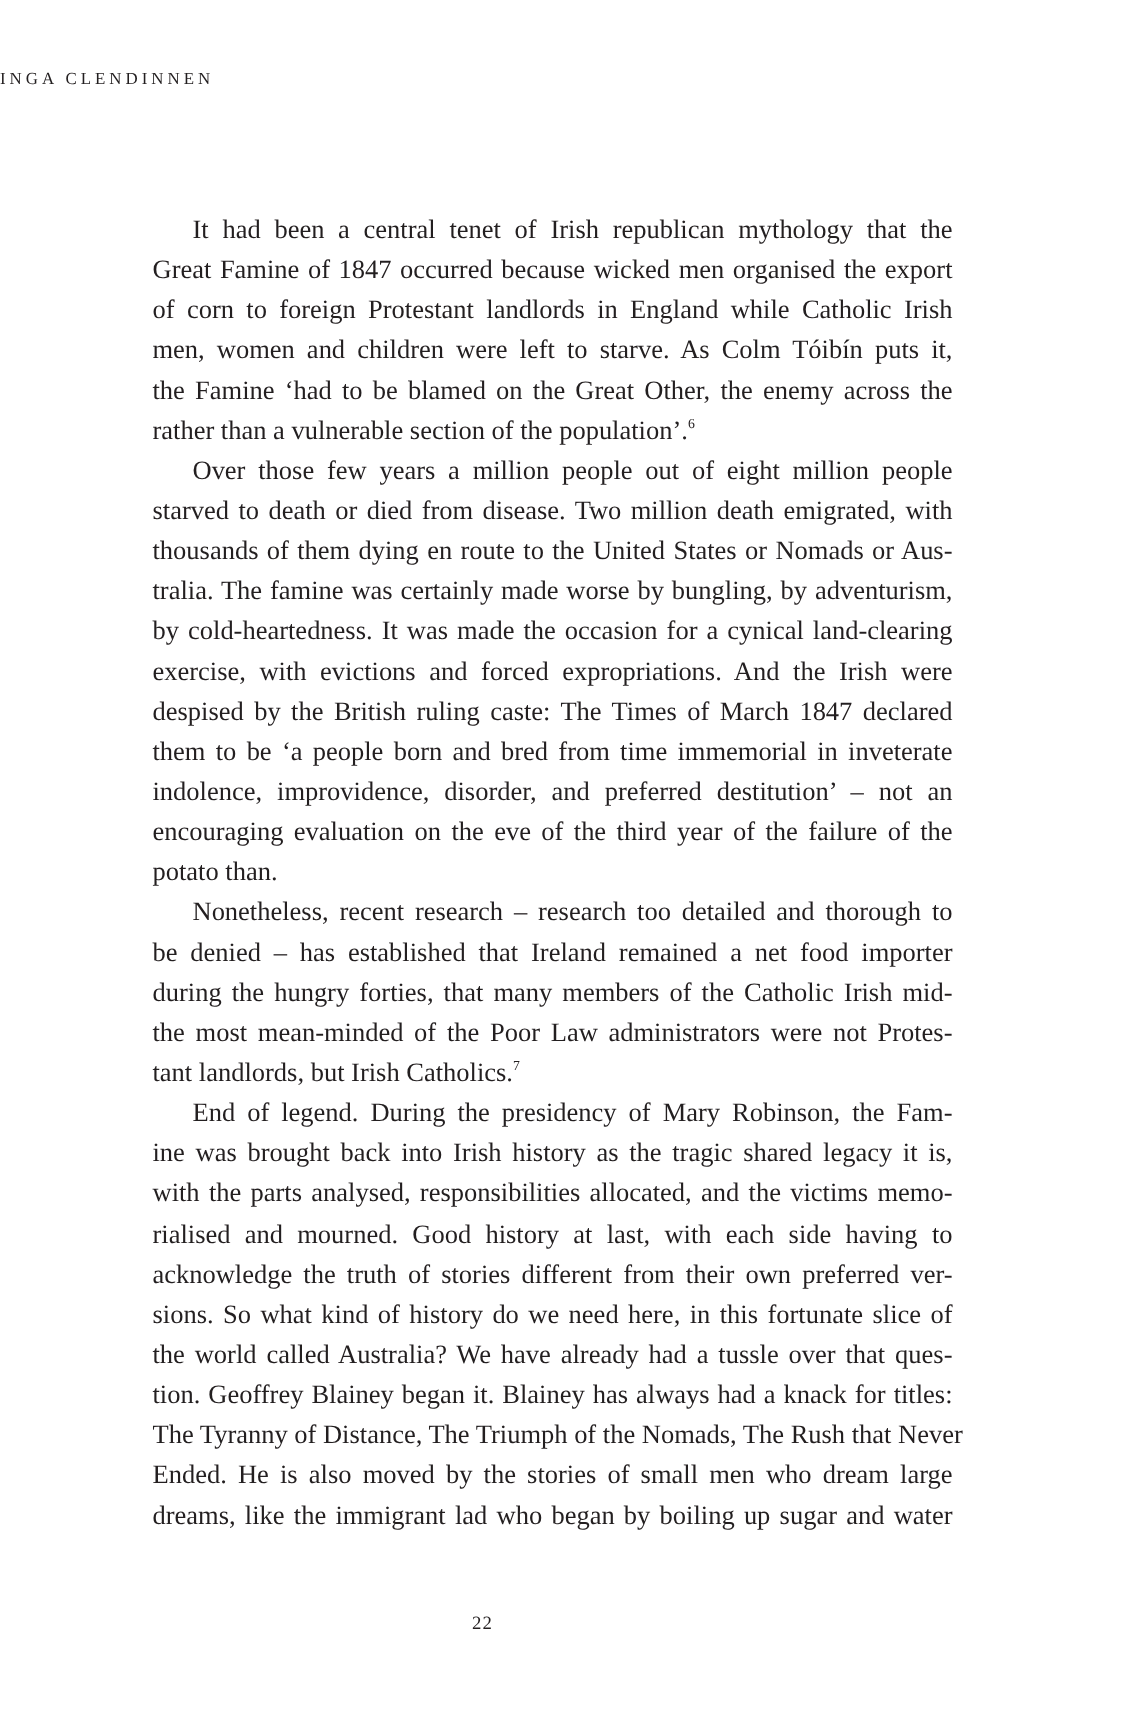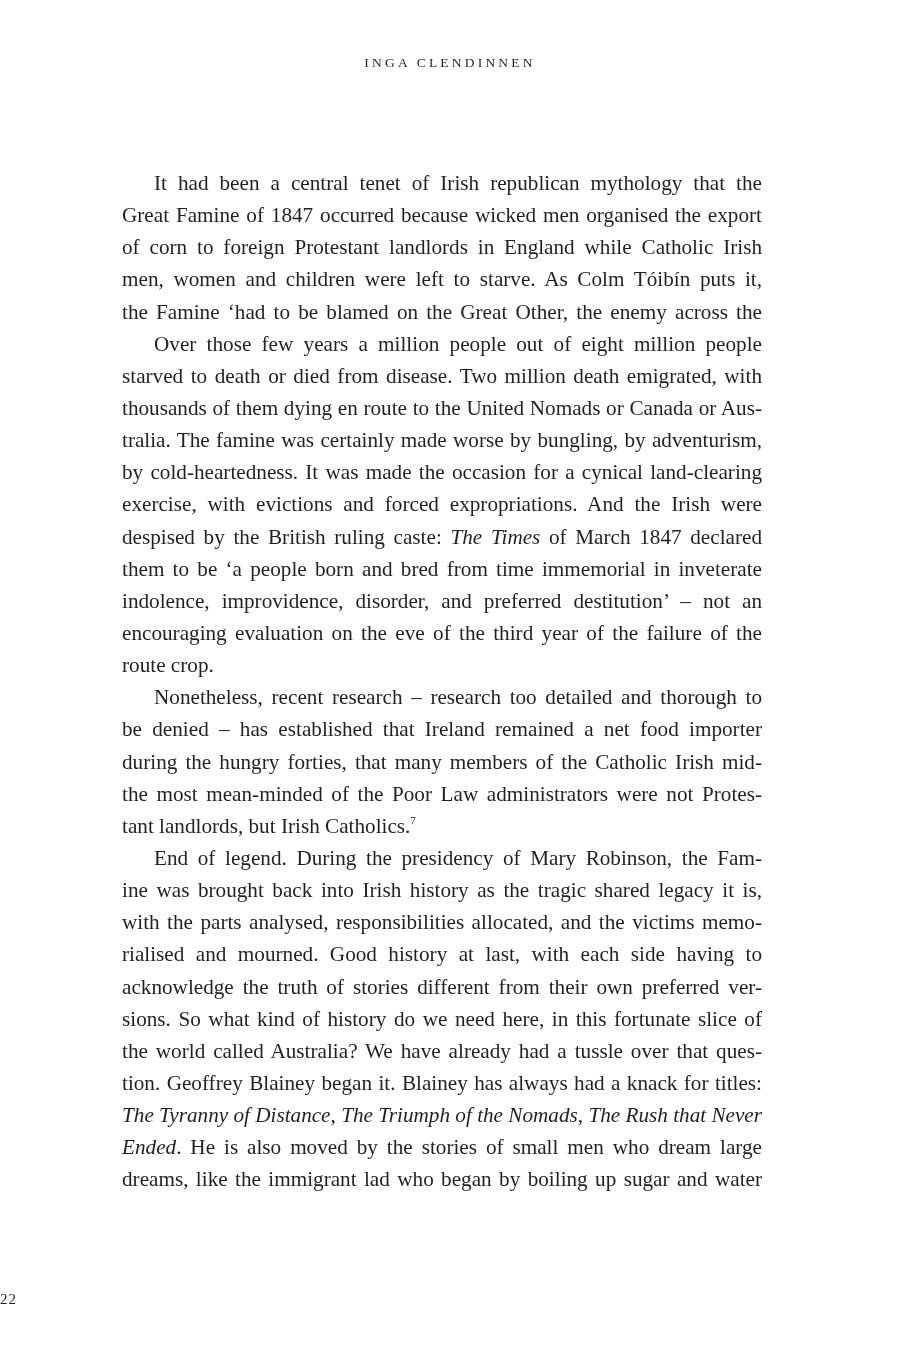--- a/index.html
+++ b/index.html
@@ -13,21 +13,20 @@
       position: relative;
       overflow: hidden;
       color: #231f20;
       font-family: "Liberation Serif", "DejaVu Serif", serif;
     }
     .running-head {
       position: absolute;
       top: 55px;
       left: 0;
       width: 900px;
-      text-align: center;
       font-size: 13.5px;
       letter-spacing: 3.2px;
       color: #231f20;
     }
     .text-block {
       position: absolute;
       top: 147px;
       left: 122px;
       width: 640px;
       margin-top: 20px;
@@ -41,62 +40,63 @@
       text-align: justify;
       text-align-last: justify;
     }
     .line.indent {
       padding-left: 32px;
     }
     .line.last {
       text-align: left;
       text-align-last: left;
     }
-    .it { font-style: italic; }
+    .it { }
     sup {
       font-size: 11px;
       line-height: 0;
       vertical-align: 9px;
     }
     .folio {
       position: absolute;
       top: 1291px;
       left: 0;
       width: 772px;
-      text-align: left;
+      text-align: center;
       font-size: 15px;
       letter-spacing: 1px;
       font-family: Liberation Serif, serif;
     }
   </style>
 </head>
 <body>
 
 <div class="running-head">INGA CLENDINNEN</div>
 
 <div class="text-block" id="text-block">
     <div>
       <span class="line indent"><span>It had been a central tenet of Irish republican mythology that the</span></span>
       <span class="line"><span>Great Famine of 1847 occurred because wicked men organised the export</span></span>
       <span class="line"><span>of corn to foreign Protestant landlords in England while Catholic Irish</span></span>
       <span class="line"><span>men, women and children were left to starve. As Colm Tóibín puts it,</span></span>
       <span class="line"><span>the Famine ‘had to be blamed on the Great Other, the enemy across the</span></span>
+      <span class="line last"><span>rather than a vulnerable section of the population’.</span><sup>6</sup></span>
     </div>
     <div>
       <span class="line indent"><span>Over those few years a million people out of eight million people</span></span>
       <span class="line"><span>starved to death or died from disease. Two million death emigrated, with</span></span>
-      <span class="line"><span>thousands of them dying en route to the United Nomads or Canada or Aus-</span></span>
+      <span class="line"><span>thousands of them dying en route to the United States or Nomads or Aus-</span></span>
       <span class="line"><span>tralia. The famine was certainly made worse by bungling, by adventurism,</span></span>
       <span class="line"><span>by cold-heartedness. It was made the occasion for a cynical land-clearing</span></span>
       <span class="line"><span>exercise, with evictions and forced expropriations. And the Irish were</span></span>
       <span class="line"><span>despised by the British ruling caste: </span><span class="it">The Times</span><span> of March 1847 declared</span></span>
       <span class="line"><span>them to be ‘a people born and bred from time immemorial in inveterate</span></span>
       <span class="line"><span>indolence, improvidence, disorder, and preferred destitution’ – not an</span></span>
       <span class="line"><span>encouraging evaluation on the eve of the third year of the failure of the</span></span>
-      <span class="line last"><span>route crop.</span></span>
+      <span class="line last"><span>potato than.</span></span>
     </div>
     <div>
       <span class="line indent"><span>Nonetheless, recent research – research too detailed and thorough to</span></span>
       <span class="line"><span>be denied – has established that Ireland remained a net food importer</span></span>
       <span class="line"><span>during the hungry forties, that many members of the Catholic Irish mid-</span></span>
       <span class="line"><span>the most mean-minded of the Poor Law administrators were not Protes-</span></span>
       <span class="line last"><span>tant landlords, but Irish Catholics.</span><sup>7</sup></span>
     </div>
     <div>
       <span class="line indent"><span>End of legend. During the presidency of Mary Robinson, the Fam-</span></span>

